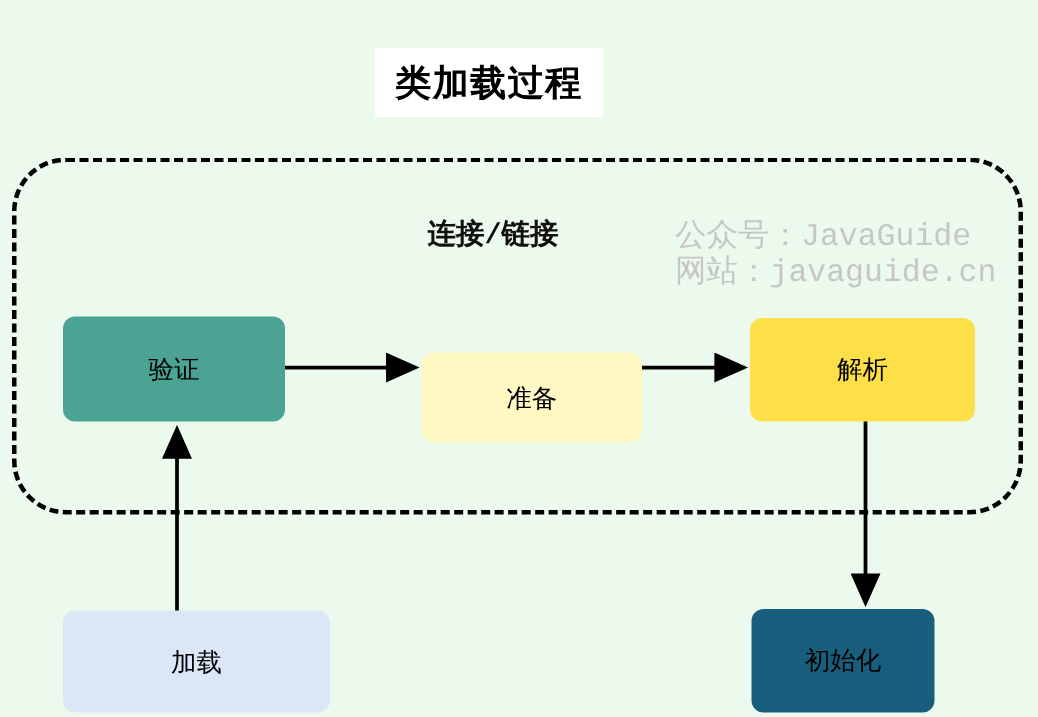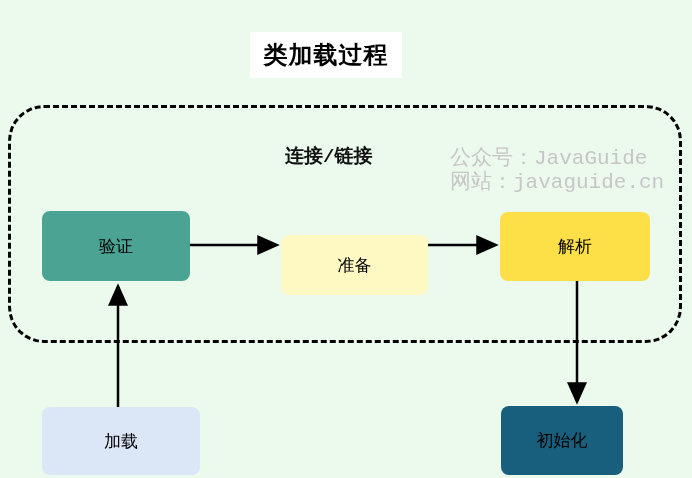--- a/index.html
+++ b/index.html
@@ -61,21 +61,21 @@
     display: flex;
     align-items: center;
     justify-content: center;
     font-size: 17px;
     color: #000000;
     box-sizing: border-box;
   }
   .node-verify   { left: 42px;  top: 211px; width: 148px; height: 70px; background: #4AA393; }
   .node-prepare  { left: 281px; top: 211px; width: 147px; height: 60px; background: #fef9c3; margin-top: 24px; }
   .node-resolve  { left: 500px; top: 212px; width: 150px; height: 69px; background: #fde047; text-align: right; }
-  .node-load     { left: 42px;  top: 407px; width: 158px; height: 68px; background: #DBE7F7; }
+  .node-load     { left: 42px;  top: 407px; width: 178px; height: 68px; background: #DBE7F7; }
   .node-init     { left: 501px; top: 406px; width: 122px; height: 69px; background: #175F7D; }
   .arrow-layer {
     position: absolute;
     left: 0; top: 0;
     width: 692px;
     height: 478px;
     pointer-events: none;
   }
 </style>
 </head>

